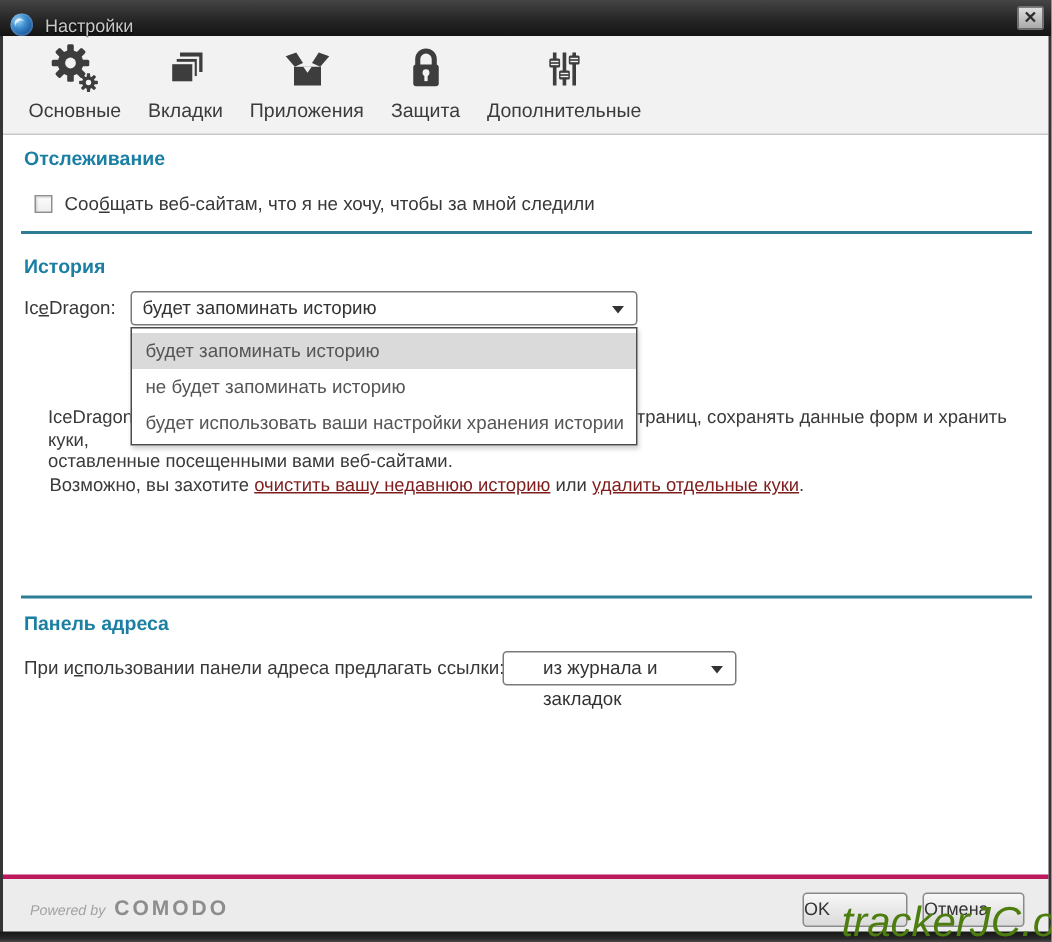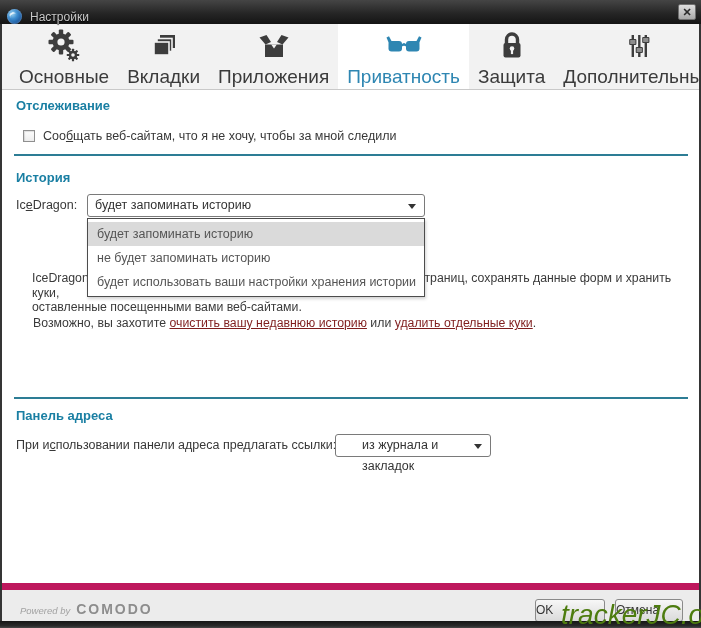--- a/index.html
+++ b/index.html
@@ -25,21 +25,21 @@
   .bottom-strip { position:absolute; left:0; bottom:0; width:701px; height:7px;
     background:linear-gradient(#161616,#2a2a2a 70%,#4a4a4a); z-index:26; }
 
   
   .tabstrip { position:absolute; left:2px; top:24px; width:697px; height:66px;
     background:#f2f2f2; border-bottom:1px solid #c9c9c9; display:flex; padding-left:8px; z-index:5; }
   .tab { height:65px; padding:4px 9px 0 9px; display:flex; flex-direction:column; align-items:center;
     cursor:default; }
   .tab.selected { background:#ffffff; }
   .tab .ticon { width:36px; height:36px; }
-  .tab .tlabel { font-size:19px; color:#3b3b3b; margin-top:2px; white-space:nowrap; }
+  .tab .tlabel { font-size:13px; color:#3b3b3b; margin-top:2px; white-space:nowrap; }
   .tab.selected .tlabel { color:#2e86b2; }
 
   
   .content { position:absolute; left:2px; top:90px; width:697px; height:493px; background:#fff; }
   .sec-h { position:absolute; font-size:13px; font-weight:bold; color:#1a7fa3; }
   .sep { position:absolute; left:12px; width:674px; height:2px; background:#2d7d95; }
   .ak { text-decoration:underline; }
   .txt { font-size:12.5px; color:#383838; }
 
   .cb-row { position:absolute; left:21px; top:39px; display:flex; align-items:center; }
@@ -57,21 +57,21 @@
   .dropdown { position:absolute; left:85px; top:128px; width:338px; background:#fff;
     border:1px solid #4c4c4c; z-index:10; padding:3px 0 2px 0; box-shadow:1px 2px 3px rgba(0,0,0,.18); }
   .dd-opt { height:24px; line-height:24px; padding-left:9px; font-size:12.5px; color:#555; cursor:default; }
   .dd-opt.hl { background:#dadada; }
 
   .hint { position:absolute; left:31px; top:226px; font-size:12.3px; color:#3a3a3a; }
   .hint a { color:#7f1d1d; text-decoration:underline; cursor:pointer; }
 
   
   .footer { position:absolute; left:2px; top:583px; width:697px; height:38px;
-    background:#ececec; border-top:7px solid #be185d; z-index:6; }
+    background:#ececec; border-top:3px solid #be185d; z-index:6; }
   .powered { position:absolute; left:18px; top:11px; display:flex; align-items:baseline; }
   .powered .pby { font-size:9.5px; font-style:italic; color:#a2a2a2; }
   .powered .brand { font-size:14px; font-weight:bold; color:#8d8d8d; letter-spacing:2px; margin-left:6px; }
   .btn { position:absolute; top:9px; height:23px; background:linear-gradient(#f7f7f7,#dadada);
     border:1px solid #8a8a8a; border-radius:3px; font-size:12px; color:#333; text-align:left;
     line-height:21px; cursor:default; }
   .btn.ok { left:533px; width:70px; }
   .btn.cancel { left:613px; width:68px; }
 
   .watermark { position:absolute; left:561px; top:599px; font-size:28px; color:#4d7c0f; z-index:60;
@@ -132,32 +132,20 @@
           <polygon points="9,16.5 27,16.5 27,29 9,29"></polygon>
           <polygon points="9.5,16.5 3.5,9.5 10.5,7 15,14"></polygon>
           <polygon points="26.5,16.5 32.5,9.5 25.5,7 21,14"></polygon>
         </g>
         <polygon points="15,13.5 18,15.5 21,13.5 18,10.5" fill="#f2f2f2"></polygon>
         <polygon points="15.2,16.5 20.8,16.5 18,20.5" fill="#f2f2f2"></polygon>
       </svg>
       <div class="tlabel">Приложения</div>
     </div>
 
-    <div class="tab selected">
-      <svg class="ticon" viewBox="0 0 36 36">
-        <g fill="#2e86b2">
-          <polygon points="3,15.5 0.5,9.5 3,8.2 6,14"></polygon>
-          <polygon points="33,15.5 35.5,9.5 33,8.2 30,14"></polygon>
-          <rect x="2.5" y="13" width="13.5" height="10.5" rx="3"></rect>
-          <rect x="20" y="13" width="13.5" height="10.5" rx="3"></rect>
-          <path d="M15.5 16.5 Q18 13.5 20.5 16.5 L20.5 19 Q18 16.5 15.5 19 Z"></path>
-        </g>
-      </svg>
-      <div class="tlabel">Приватность</div>
-    </div>
 
     <div class="tab">
       <svg class="ticon" viewBox="0 0 36 36">
         <path d="M12.5 16 v-4.5 a5.5 5.5 0 0 1 11 0 V16" fill="none" stroke="#3d3d3d" stroke-width="3.4"></path>
         <rect x="9.5" y="15" width="17" height="14.5" rx="2" fill="#3d3d3d"></rect>
         <circle cx="18" cy="20.5" r="2.3" fill="#f2f2f2"></circle>
         <rect x="16.9" y="21.5" width="2.2" height="4.6" fill="#f2f2f2"></rect>
       </svg>
       <div class="tlabel">Защита</div>
     </div>

